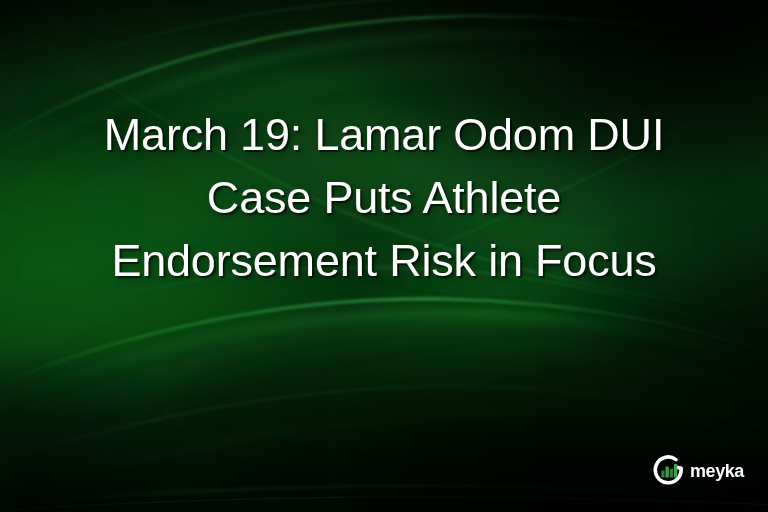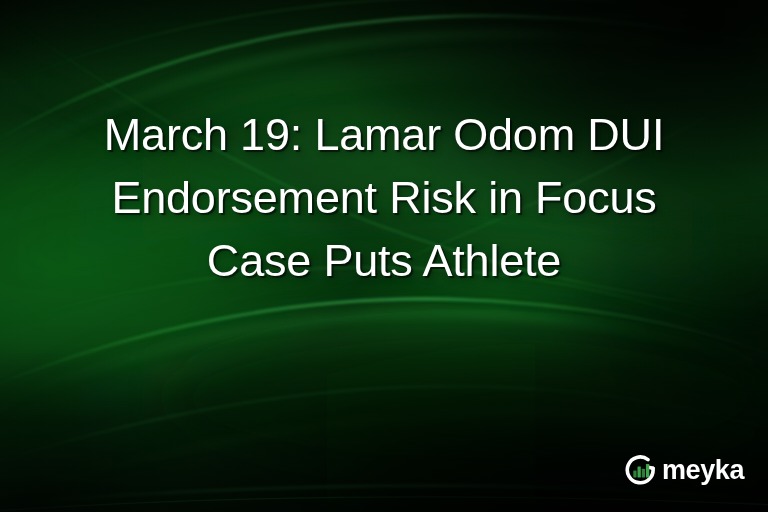--- a/index.html
+++ b/index.html
@@ -94,21 +94,21 @@
     gap: 5px;
     z-index: 6;
   }
   #logo .mark {
     width: 33px;
     height: 33px;
     display: block;
   }
   #logo .wordmark {
     font-family: "Liberation Sans", sans-serif;
-    font-size: 27px;
+    font-size: 18px;
     font-weight: 700;
     color: #ffffff;
     letter-spacing: -0.4px;
     line-height: 1;
     position: relative;
     top: 1px;
   }
 </style>
 </head>
 <body>
@@ -191,22 +191,22 @@
 
     <path d="M420,36 C540,14 660,10 800,24" stroke="url(#wg3)" stroke-width="2" fill="none" filter="url(#blurSm)" opacity="0.30"></path>
     <path d="M150,270 C300,236 480,214 680,216 C740,217 780,220 800,222" stroke="url(#wg3)" stroke-width="2" fill="none" filter="url(#blurMd)" opacity="0.22"></path>
   </svg>
 
   <div id="bg-vignette" class="bg-layer"></div>
   <div id="bg-wash" class="bg-layer"></div>
 
   <div id="headline">
     <span class="line">March 19: Lamar Odom DUI</span>
+    <span class="line">Case Puts Athlete</span>
     <span class="line">Endorsement Risk in Focus</span>
-    <span class="line">Case Puts Athlete</span>
   </div>
 
   <div id="logo">
     <svg class="mark" viewBox="0 0 64 64" aria-hidden="true">
 
       <path d="M46.5,12.8 A25,25 0 1 0 56.2,29.5" fill="none" stroke="#ffffff" stroke-width="7" stroke-linecap="round"></path>
 
       <path d="M56.4,29.6 L47.0,27.6" fill="none" stroke="#ffffff" stroke-width="7" stroke-linecap="round"></path>
 
       <rect x="18.0" y="34.0" width="6.4" height="13.5" rx="1" fill="#2f7d39"></rect>

